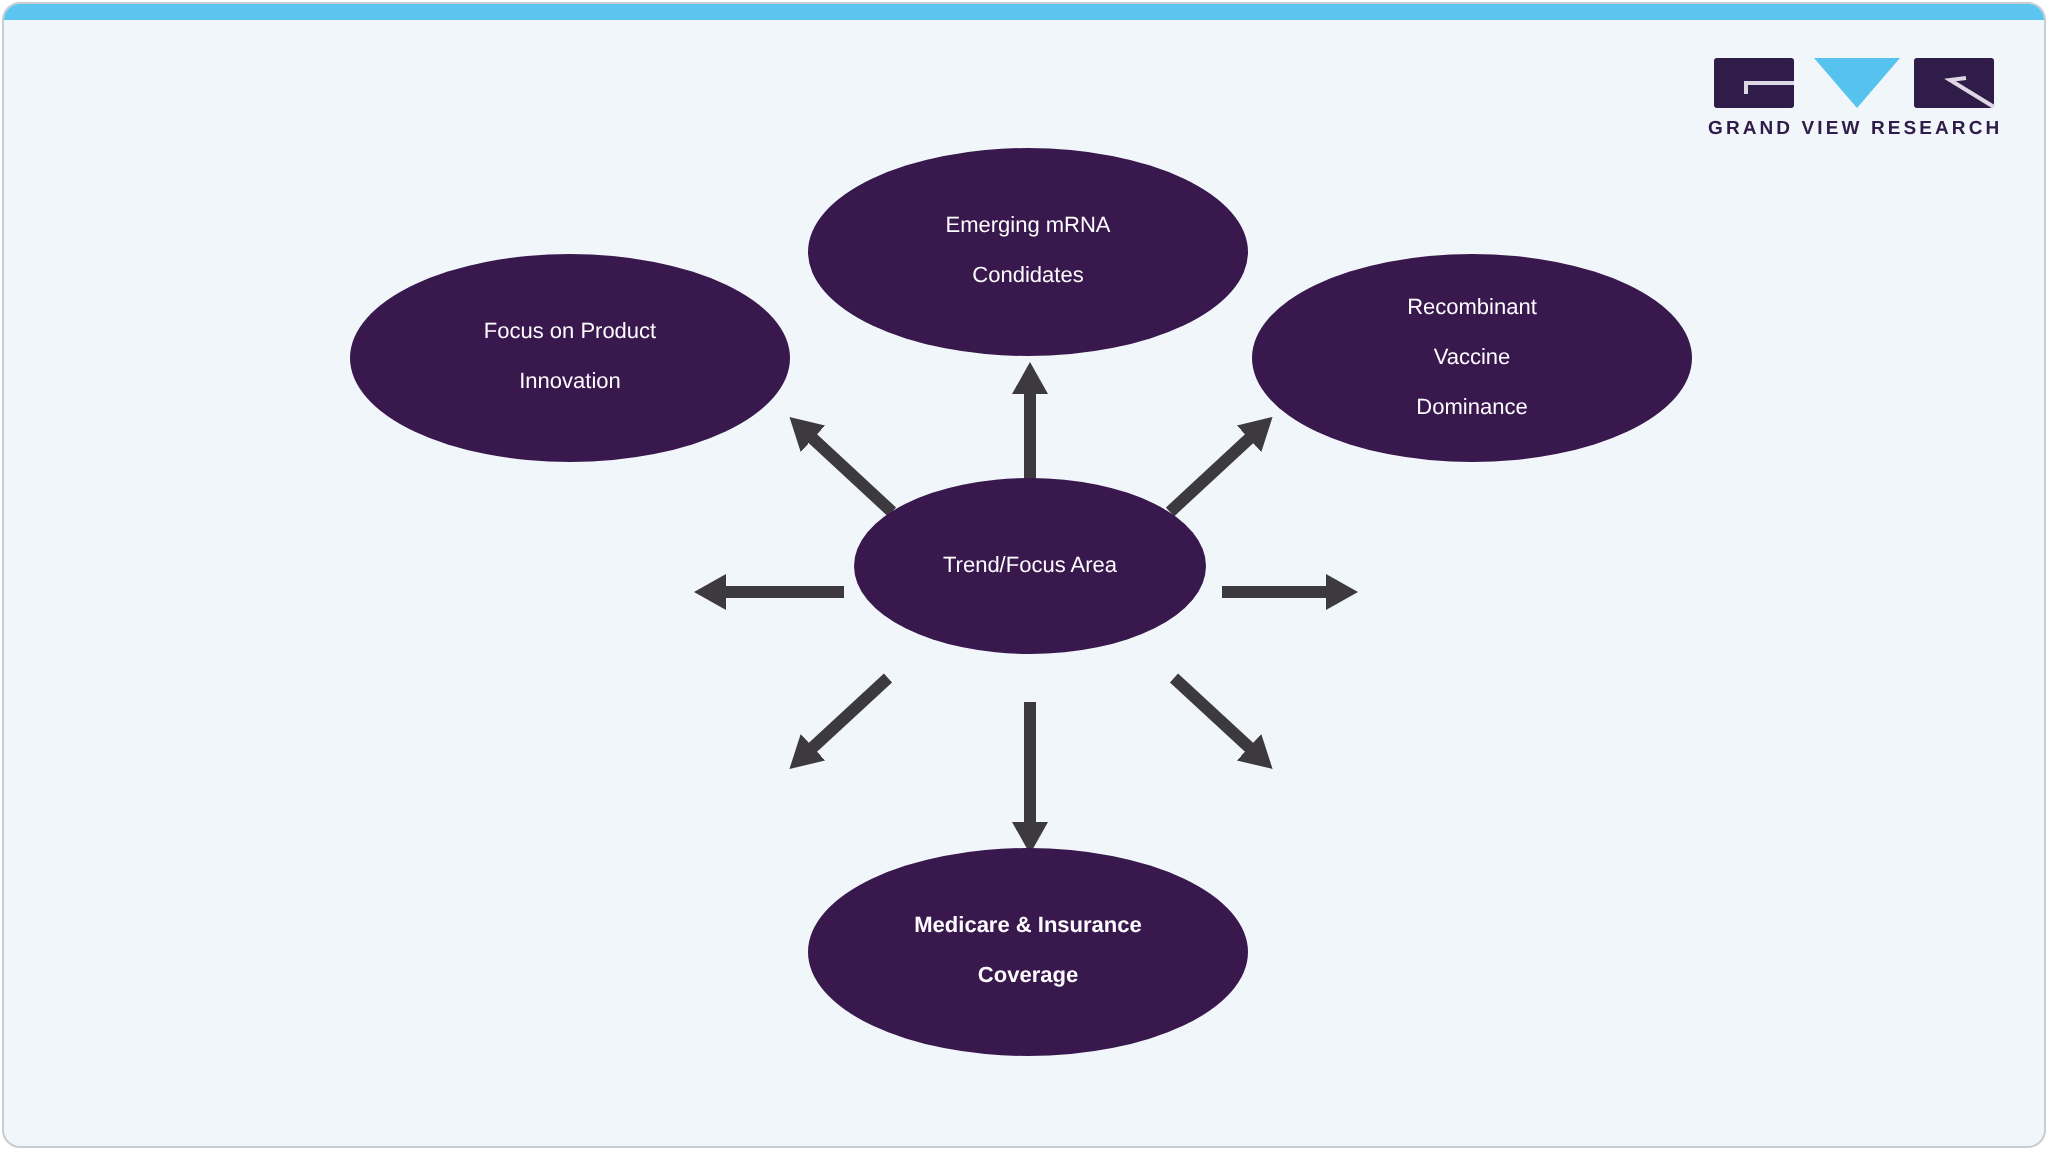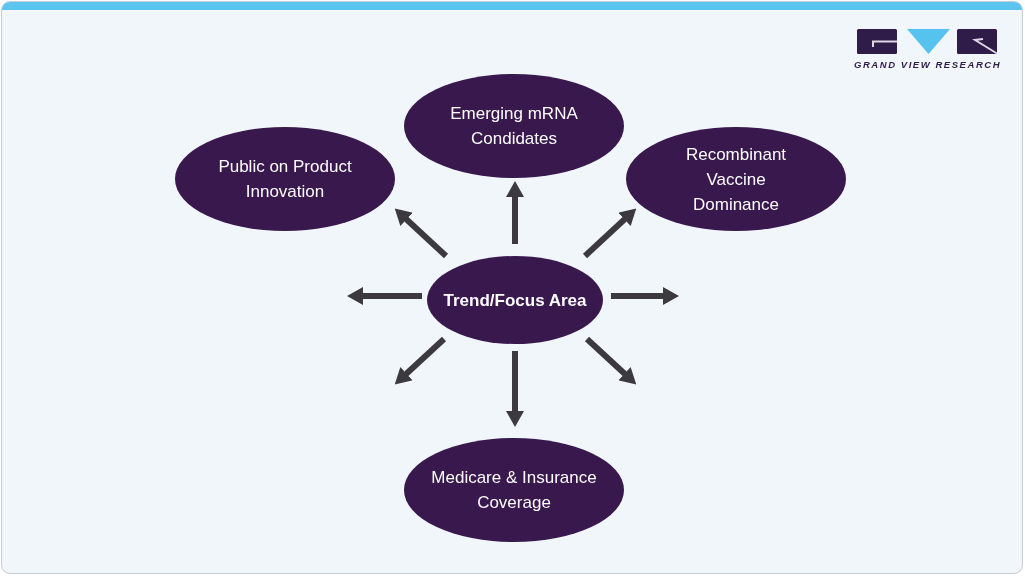--- a/index.html
+++ b/index.html
@@ -14,21 +14,21 @@
     background:var(--panel-bg,#f0f6fa);
     border:1px solid var(--panel-border,#c8ccd3);
     border-radius:9px;
     overflow:hidden;
   }
   .top-bar{
     position:absolute;left:0;top:0;right:0;height:8px;
     background:var(--accent-bar,#5cc5ef);
   }
   
-  .logo{position:absolute;left:852px;top:25px;width:150px;font-style:italic;}
+  .logo{position:absolute;left:852px;top:25px;width:150px;}
   .logo svg{display:block;}
   .logo-wordmark{
     margin-top:4px;
     font-size:9.5px;font-weight:bold;letter-spacing:1.55px;
     color:var(--logo-purple,#301c49);
     white-space:nowrap;
   }
   .logo-rect{fill:var(--logo-purple,#301c49);}
   .logo-tri{fill:var(--logo-cyan,#56c3ef);}
   .logo-glyph{stroke:var(--logo-glyph,#ded8e6);stroke-width:2;fill:none;}
@@ -37,21 +37,21 @@
   .arrows{position:absolute;left:0;top:0;pointer-events:none;}
   .arrows line{stroke:var(--arrow,#3c3a3e);stroke-width:6;}
   .arrows marker path{fill:var(--arrow,#3c3a3e);}
   .node{
     position:absolute;
     background:var(--node-fill,#39184d);
     border-radius:50%;
     display:flex;align-items:center;justify-content:center;
     text-align:center;white-space:pre-line;
     color:var(--node-text,#fdfcfe);
-    font-size:17px;line-height:25px;
+    font-size:11px;line-height:25px;
   }
 </style>
 </head>
 <body>
 
 <div class="frame">
   <div class="top-bar"></div>
 
   <div class="logo">
     <svg width="148" height="28" viewBox="0 0 148 28">
@@ -74,32 +74,32 @@
       <line x1="513" y1="242" x2="513" y2="193" marker-end="url(#ah)"></line>
       <line x1="444" y1="254" x2="403" y2="216" marker-end="url(#ah)"></line>
       <line x1="583" y1="254" x2="624" y2="216" marker-end="url(#ah)"></line>
       <line x1="420" y1="294" x2="359" y2="294" marker-end="url(#ah)"></line>
       <line x1="609" y1="294" x2="663" y2="294" marker-end="url(#ah)"></line>
       <line x1="513" y1="349" x2="513" y2="411" marker-end="url(#ah)"></line>
       <line x1="442" y1="337" x2="403" y2="373" marker-end="url(#ah)"></line>
       <line x1="585" y1="337" x2="624" y2="373" marker-end="url(#ah)"></line>
     </svg>
 
-    <div class="node" style="left:425px;top:254px;width:176px;height:88px;font-weight:bold;">Trend/Focus Area</div>
+    <div class="node" style="left:425px;top:237px;width:176px;height:88px;">Trend/Focus Area</div>
 
     <div class="node" style="left:402px;top:72px;width:220px;height:104px;">Emerging mRNA
 Condidates</div>
 
-    <div class="node" style="left:173px;top:125px;width:220px;height:104px;">Public on Product
+    <div class="node" style="left:173px;top:125px;width:220px;height:104px;">Focus on Product
 Innovation</div>
 
     <div class="node" style="left:624px;top:125px;width:220px;height:104px;">Recombinant
 Vaccine
 Dominance</div>
 
 
 
 
-    <div class="node" style="left:402px;top:436px;width:220px;height:104px;">Medicare &amp; Insurance
+    <div class="node" style="left:402px;top:422px;width:220px;height:104px;font-weight:bold;">Medicare &amp; Insurance
 Coverage</div>
 
   </div>
 </div>
 
 </body></html>

